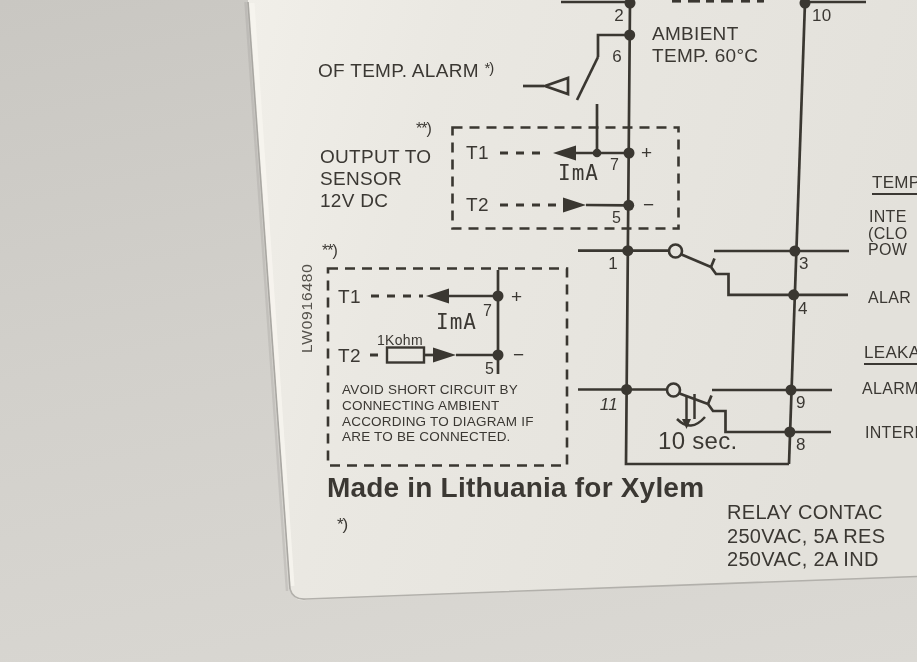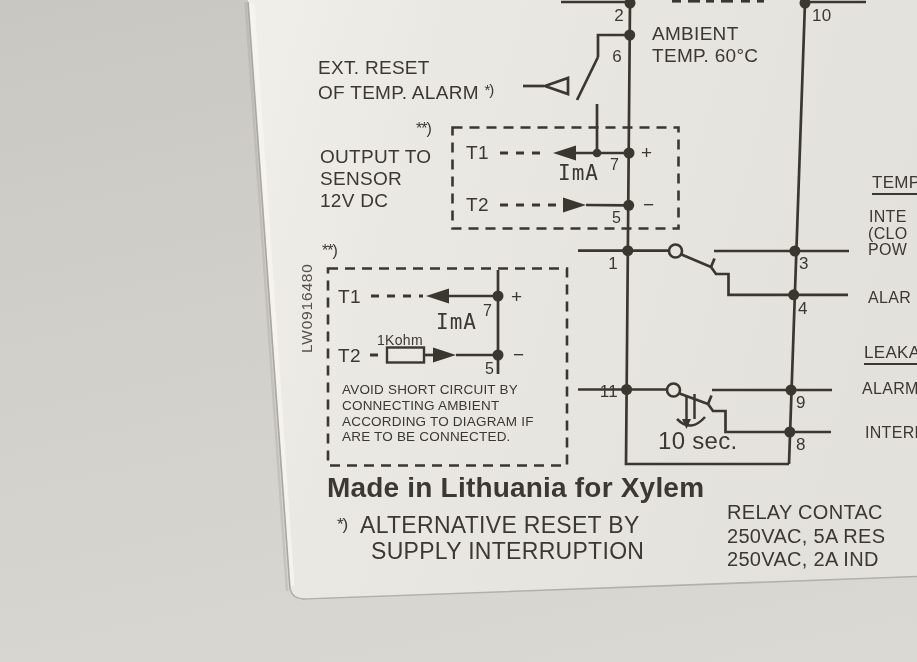--- a/index.html
+++ b/index.html
@@ -137,21 +137,20 @@
   <div class="t term ra" style="left:606px;top:7px;width:18px;">2</div>
   <div class="t term" style="left:812px;top:7px;">10</div>
   <div class="t term ra" style="left:604px;top:48px;width:18px;">6</div>
 
   <div class="t ctr" style="left:652px;top:23px;width:132px;">
     <div>AMBIENT</div>
     <div>TEMP. 60°C</div>
   </div>
 
   <div class="t" style="left:318px;top:57px;">
-    <div>EXT. RESET</div>
     <div><span>OF TEMP. ALARM</span> <span class="marker">*)</span></div>
   </div>
 
   <div class="t" style="left:416px;top:118px;font-size:16px;letter-spacing:-1px;">**)</div>
   <div class="t" style="left:320px;top:146px;">
     <div>OUTPUT TO</div>
     <div>SENSOR</div>
     <div>12V DC</div>
   </div>
   <div class="t" style="left:466px;top:142px;">T1</div>
@@ -174,40 +173,36 @@
   <div class="t tiny" style="left:342px;top:382px;">
     <div>AVOID SHORT CIRCUIT BY</div>
     <div>CONNECTING AMBIENT</div>
     <div>ACCORDING TO DIAGRAM IF</div>
     <div>ARE TO BE CONNECTED.</div>
   </div>
 
   <div class="t term ra" style="left:600px;top:255px;width:18px;">1</div>
   <div class="t term" style="left:799px;top:255px;">3</div>
   <div class="t term" style="left:798px;top:300px;">4</div>
-  <div class="t term ra" style="left:590px;top:383px;width:28px;">11</div>
+  <div class="t term ra" style="left:590px;top:396px;width:28px;font-style:italic;">11</div>
   <div class="t term" style="left:796px;top:394px;">9</div>
   <div class="t term" style="left:796px;top:436px;">8</div>
   <div class="t" style="left:658px;top:430px;font-size:24px;">10 sec.</div>
 
   <div class="t rlab" style="left:872px;top:174px;font-size:17px;"><span class="uline">TEMP</span></div>
   <div class="t rlab" style="left:869px;top:208px;">INTE</div>
   <div class="t rlab" style="left:868px;top:225px;">(CLO</div>
   <div class="t rlab" style="left:868px;top:241px;">POW</div>
   <div class="t rlab" style="left:868px;top:289px;">ALAR</div>
   <div class="t rlab" style="left:864px;top:344px;font-size:17px;"><span class="uline">LEAKA</span></div>
   <div class="t rlab" style="left:862px;top:380px;">ALARM</div>
   <div class="t rlab" style="left:857px;top:424px;margin-left:8px;">INTERL</div>
 
   <div class="lw">LW0916480</div>
   <div class="t" style="left:327px;top:477px;font-size:28px;letter-spacing:.2px;font-weight:bold;">Made in Lithuania for Xylem</div>
   <div class="t" style="left:337px;top:514px;font-size:17px;letter-spacing:-1px;">*)</div>
-  <div class="t" style="left:360px;top:512px;font-size:23px;line-height:26px;">
-    <div>ALTERNATIVE RESET BY</div>
-    <div style="margin-left:11px;">SUPPLY INTERRUPTION</div>
-  </div>
   <div class="t" style="left:727px;top:501px;font-size:20px;line-height:23.5px;">
     <div>RELAY CONTAC</div>
     <div>250VAC, 5A RES</div>
     <div>250VAC, 2A IND</div>
   </div>
 
 </div>
 
 </body></html>

